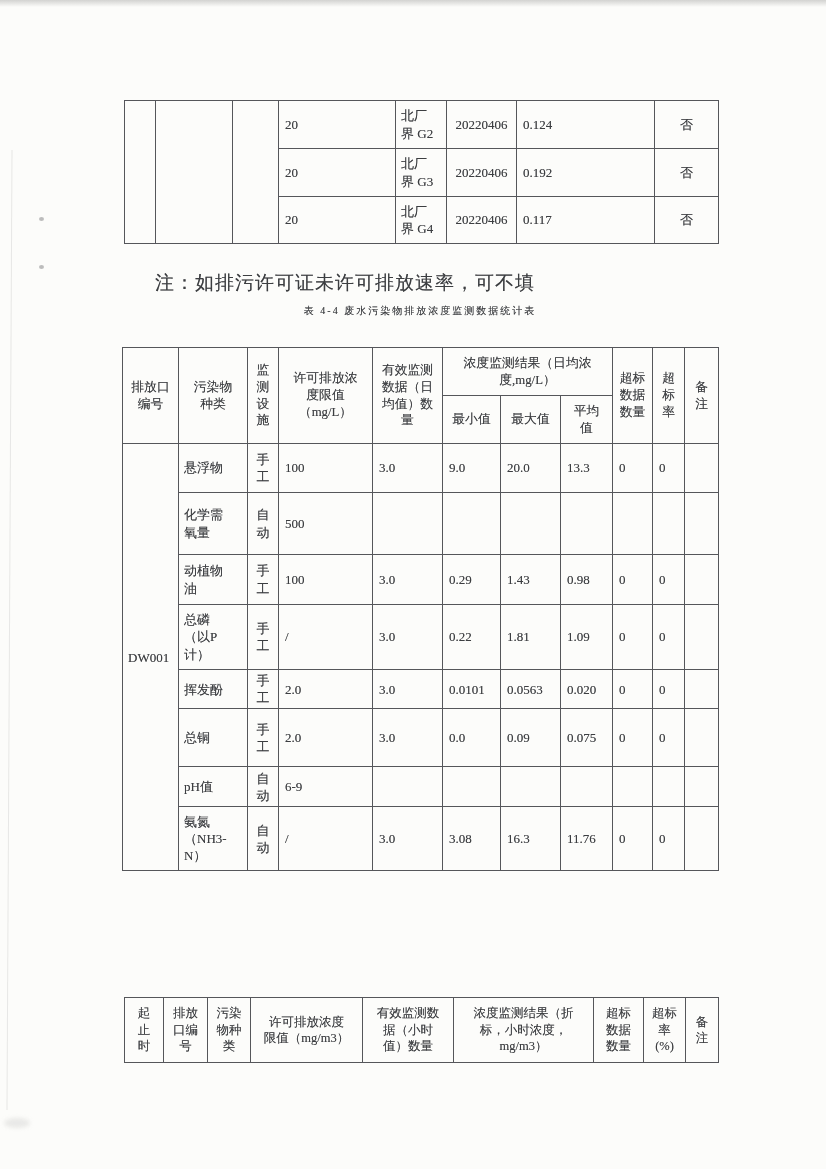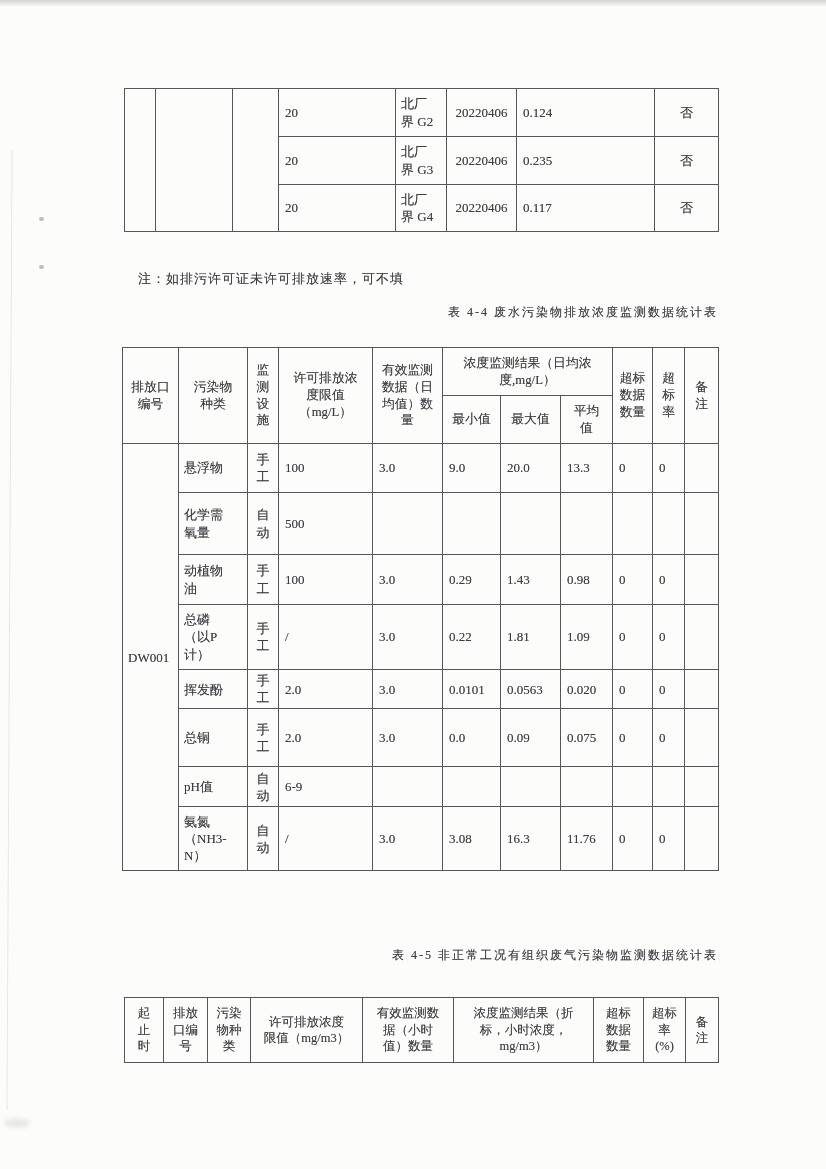--- a/index.html
+++ b/index.html
@@ -28,30 +28,30 @@
     border:1.5px solid #55565a;
     font-weight:normal;font-size:13px;line-height:1.32;
     white-space:pre-line;overflow:hidden;
     padding:2px 5px;vertical-align:middle;text-align:left;
     text-shadow:0 0 0.6px rgba(70,70,75,0.55);
   }
   th{text-align:center;padding:2px 2px;}
   .c{text-align:center;margin-left:44px;}
   .num{padding-left:6px;}
   
-  .note{position:absolute;left:138px;top:270px;font-size:13px;letter-spacing:1px;
+  .note{position:absolute;left:155px;top:270px;font-size:19px;letter-spacing:1px;
     text-shadow:0 0 0.6px rgba(70,70,75,0.55);}
-  .tbl-title{position:absolute;left:122px;width:596px;text-align:right;
-    font-size:12px;letter-spacing:2px;text-shadow:0 0 0.6px rgba(70,70,75,0.55);}
+  .tbl-title{position:absolute;left:122px;width:596px;text-align:center;
+    font-size:10px;letter-spacing:2px;text-shadow:0 0 0.6px rgba(70,70,75,0.55);}
   .t44-title{top:304px;}
   .t45-title{top:947px;}
   .section-heading{position:absolute;left:122px;top:869px;font-size:16.5px;
     font-weight:bold;letter-spacing:1.5px;color:#35373a;
     text-shadow:0 0 0.7px rgba(55,57,60,0.6);}
-  #topTable{left:124px;top:88px;width:594px;}
+  #topTable{left:124px;top:100px;width:594px;}
   #t44{left:122px;top:347px;width:596px;}
   #t45{left:124px;top:997px;width:594px;font-size:12.5px;}
   #t45 th{font-size:12.5px;}
   #t44 th{font-size:12.8px;}
 </style>
 </head>
 <body>
 
 <div class="page">
 
@@ -82,21 +82,21 @@
 界 G2</td>
       <td class="c">20220406</td>
       <td class="num">0.124</td>
       <td class="c">否</td>
     </tr>
     <tr style="height:48px">
       <td class="num">20</td>
       <td>北厂
 界 G3</td>
       <td class="c">20220406</td>
-      <td class="num">0.235</td>
+      <td class="num">0.192</td>
       <td class="c">否</td>
     </tr>
     <tr style="height:47px">
       <td class="num">20</td>
       <td>北厂
 界 G4</td>
       <td class="c">20220406</td>
       <td class="num">0.117</td>
       <td class="c">否</td>
     </tr>
@@ -263,21 +263,20 @@
       <td class="num">16.3</td>
       <td class="num">11.76</td>
       <td class="num">0</td>
       <td class="num">0</td>
       <td></td>
     </tr>
   </tbody>
     </table>
 
 
-  <div class="tbl-title t45-title">表 4-5 非正常工况有组织废气污染物监测数据统计表</div>
 
   <table id="t45">
     <colgroup>
       <col style="width:39px">
         <col style="width:44px">
         <col style="width:43px">
       <col style="width:112px">
         <col style="width:91px">
         <col style="width:140px">
       <col style="width:50px">

